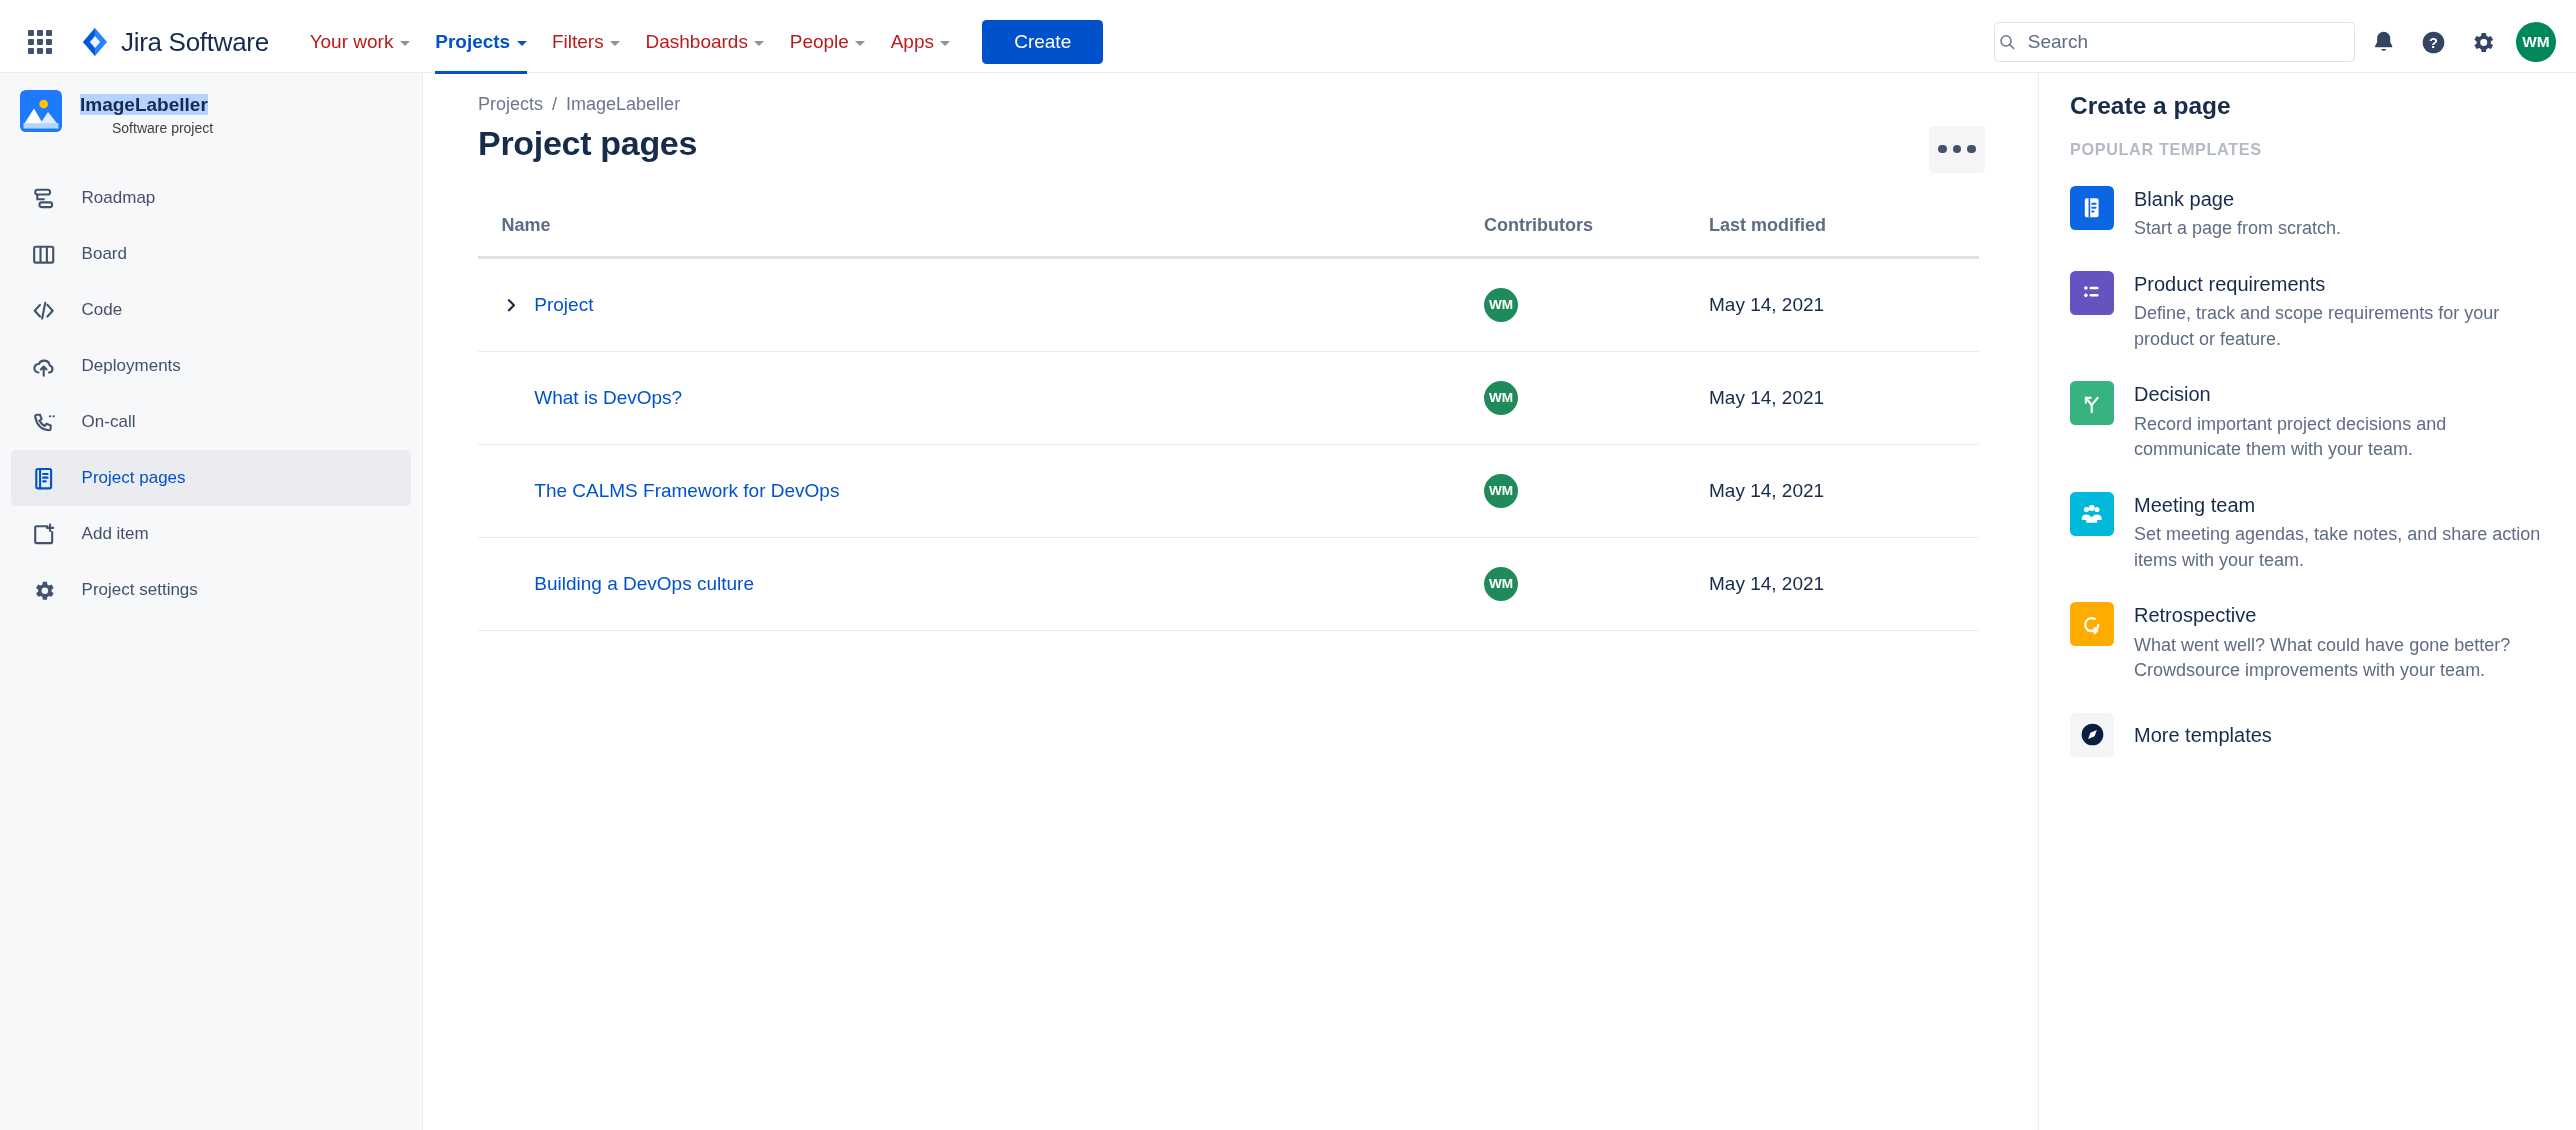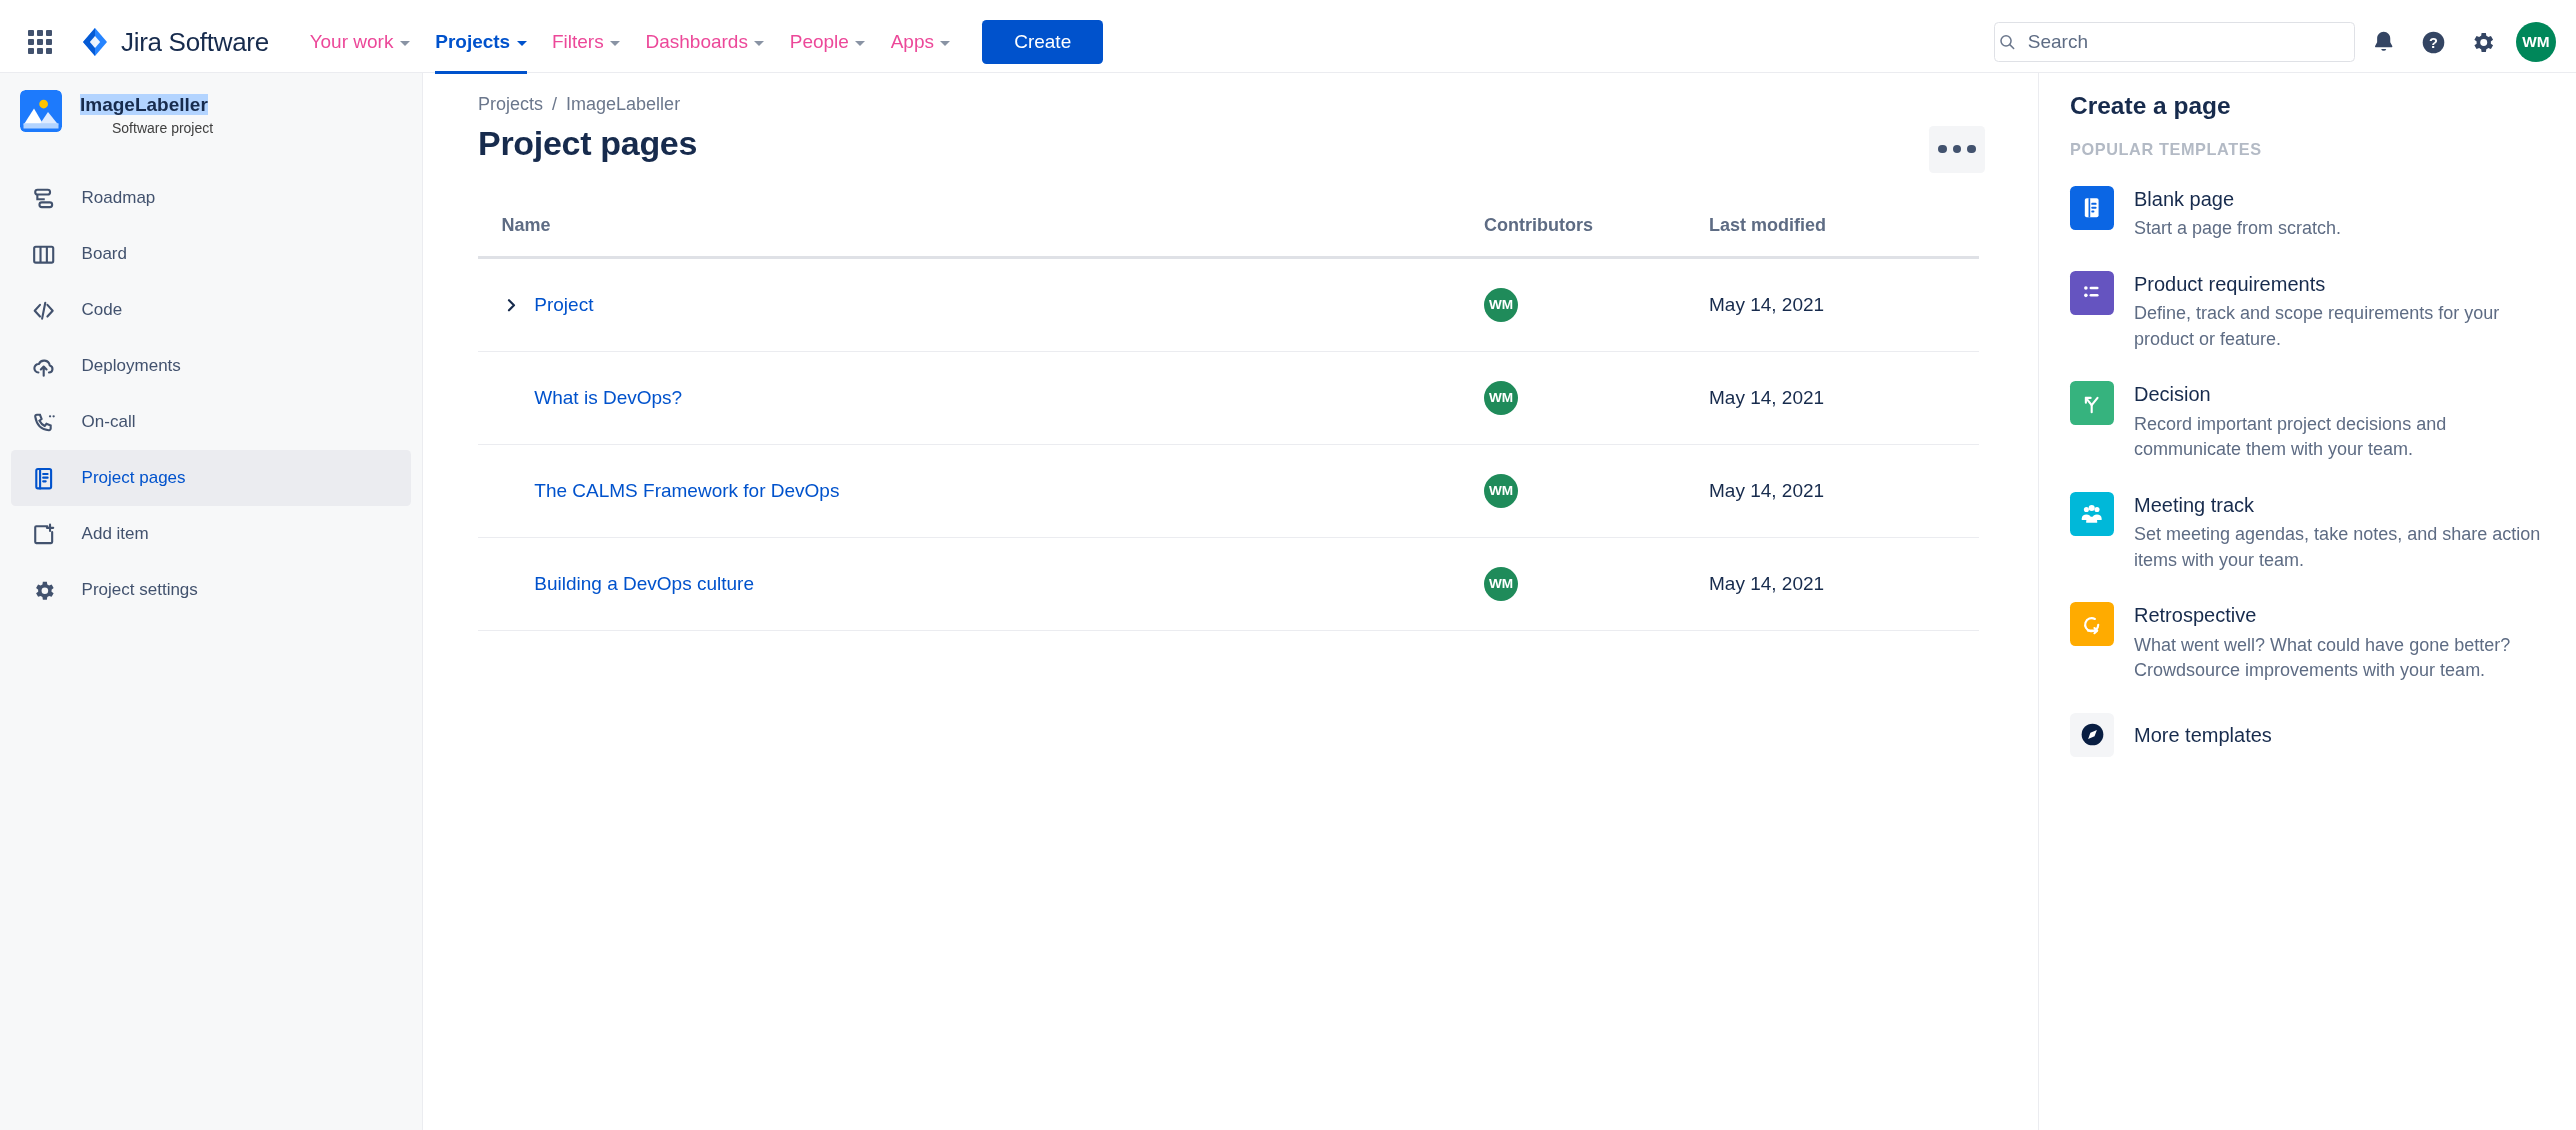--- a/index.html
+++ b/index.html
@@ -30,21 +30,21 @@
   .grid9 i { display: block; width: 5.4px; height: 5.4px; background: #42526e; border-radius: 0.9px; }
 
   .brand { display: flex; align-items: center; gap: 11px; margin-left: 20px; cursor: pointer; flex: none; }
   .brand-mark { width: 30px; height: 30px; flex: none; }
   .brand-text { font-size: 26px; font-weight: 500; color: #172b4d; letter-spacing: -0.3px; white-space: nowrap; }
 
   .navitems { display: flex; align-items: center; margin-left: 29px; gap: 1.8px; }
   .navitem {
     display: flex; align-items: center; gap: 6.4px;
     height: 38px; padding: 0 11.8px;
-    font-size: 19px; color: #ec4899;
+    font-size: 19px; color: #b91c1c;
     border-radius: 3.6px; cursor: pointer; white-space: nowrap;
     position: relative;
   }
   .navitem.active { color: #0052cc; font-weight: 700; }
   .navitem.active::after {
     content: ""; position: absolute; left: 11.8px; right: 11.8px; bottom: -12.7px;
     height: 2.7px; background: #0052cc;
   }
   .caret { width: 0; height: 0; border-left: 5.4px solid transparent; border-right: 5.4px solid transparent; border-top: 5.4px solid #8993a4; margin-top: 2.7px; }
   .navitem.active .caret { border-top-color: #0052cc; }
@@ -520,21 +520,21 @@
         <svg width="25.4" height="25.4" viewBox="0 0 24 24" fill="#ffffff">
           <circle cx="7" cy="8" r="2.4"></circle>
           <circle cx="17" cy="8" r="2.4"></circle>
           <circle cx="12" cy="6.6" r="2.9"></circle>
           <path d="M2.6 16.5c0-2.4 2-3.8 4.4-3.8s4.4 1.4 4.4 3.8v1.4H2.6z"></path>
           <path d="M12.6 16.5c0-2.4 2-3.8 4.4-3.8s4.4 1.4 4.4 3.8v1.4h-8.8z"></path>
           <path d="M6.8 19.3c0-2.7 2.3-4.3 5.2-4.3s5.2 1.6 5.2 4.3v1.2H6.8z"></path>
         </svg>
       </span>
       <div class="tpl-body">
-        <div class="tpl-name">Meeting track</div>
+        <div class="tpl-name">Meeting team</div>
         <div class="tpl-desc">Set meeting agendas, take notes, and share action items with your team.</div>
       </div>
     </div>
 
     <div class="tpl">
       <span class="tpl-icon" style="background:#ffab00">
         <svg width="25.4" height="25.4" viewBox="0 0 24 24" fill="none" stroke="#ffffff" stroke-width="2" stroke-linecap="round" stroke-linejoin="round">
           <path d="M18.2 12a6.2 6.2 0 1 1-3.2-5.4"></path>
           <path d="M8.4 17.6h8.4"></path>
           <path d="M14.6 15.2l2.6 2.4-2.6 2.4"></path>

